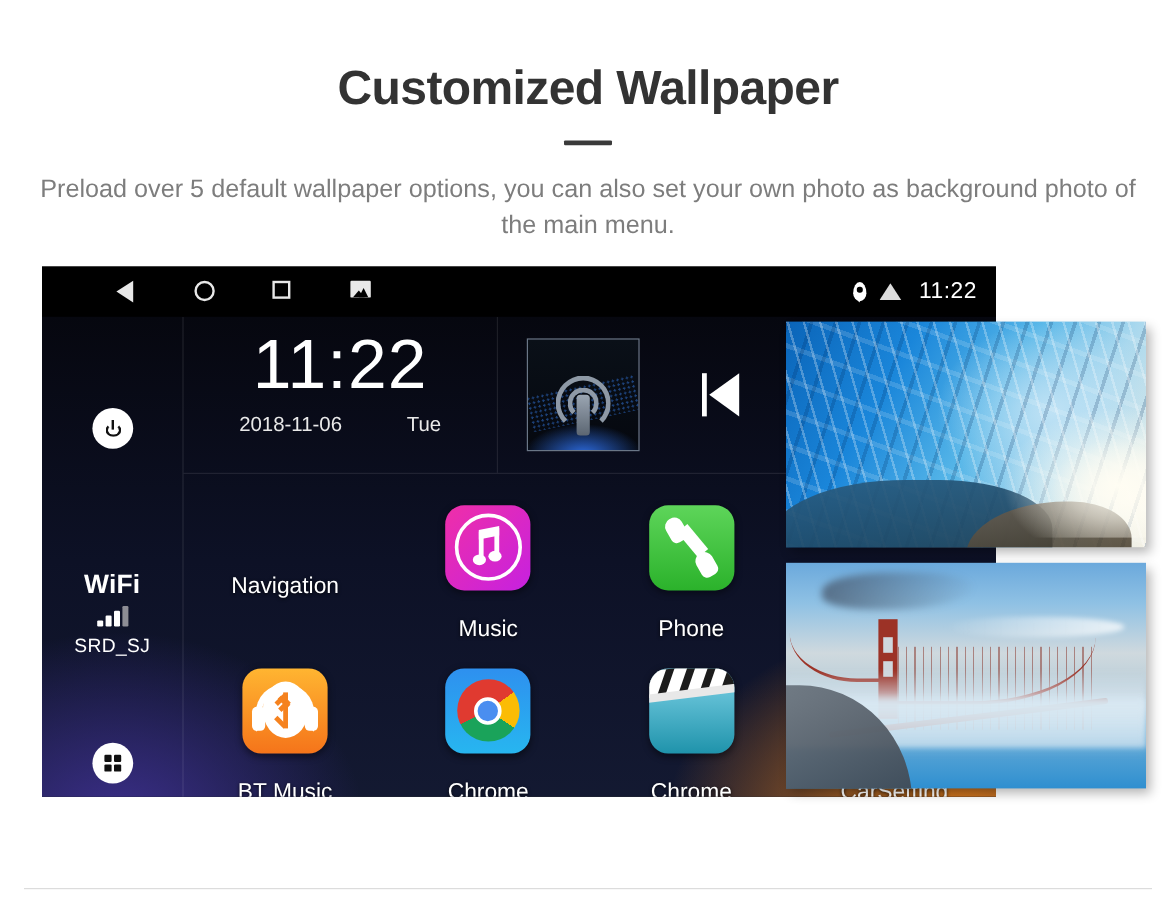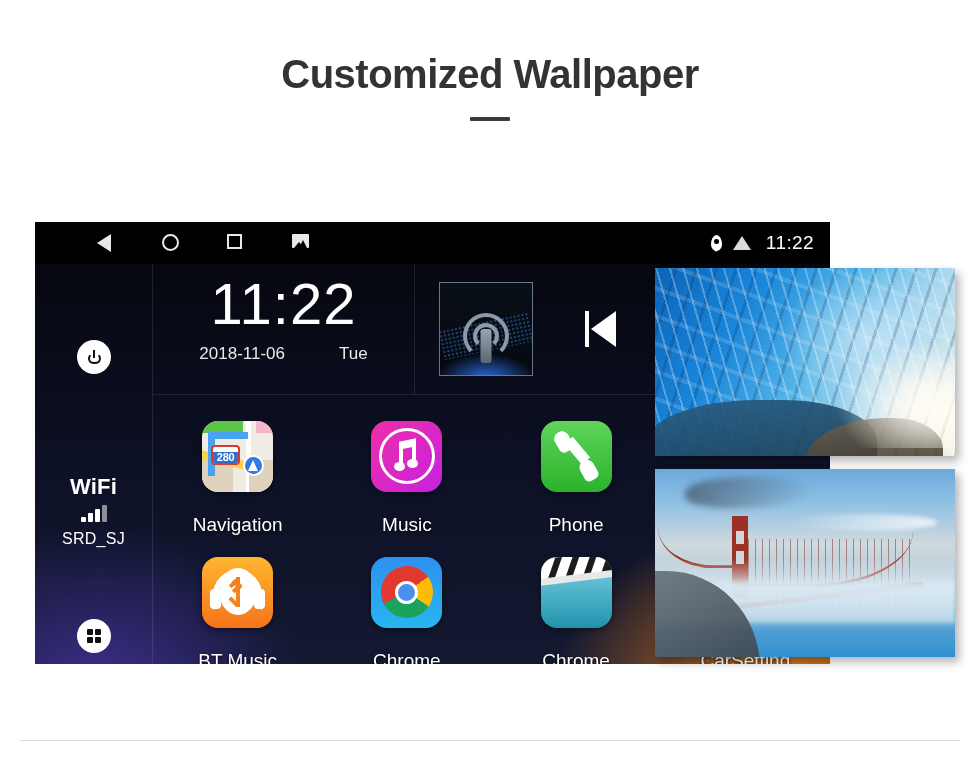--- a/index.html
+++ b/index.html
@@ -836,20 +836,21 @@
     height: 1px;
     background: #dcdcdc;
   }
 </style>
 </head>
 <body>
 
 <div class="page-header">
   <div class="page-title">Customized Wallpaper</div>
   <div class="title-rule"></div>
+  <div class="page-subtitle">Preload over 5 default wallpaper options, you can also set your own photo as background photo of the main menu.</div>
 </div>
 
 <div class="stage">
 
   <div class="device">
 
     <div class="statusbar">
       <div class="navbtns">
         <div class="nav-ico">
             <div class="nav-back"></div>
@@ -920,34 +921,20 @@
             <div class="prev-bar"></div>
               <div class="prev-tri"></div>
           </div>
           <div class="media-letter">B</div>
         </div>
       </div>
 
       <div class="appgrid">
 
         <div class="app">
-          <div class="app-ico ico-maps">
-            <div class="m-green"></div>
-              <div class="m-pink"></div>
-            <div class="m-whiteline"></div>
-            <div class="m-tan1"></div>
-              <div class="m-tan2"></div>
-            <div class="m-yellow"></div>
-            <div class="m-blueroad"></div>
-              <div class="m-blueroad2"></div>
-            <div class="m-shield">
-                <span>280</span>
-              </div>
-            <div class="m-puck"></div>
-          </div>
           <div class="app-label">Navigation</div>
         </div>
 
         <div class="app">
           <div class="app-ico ico-music">
             <div class="ring"></div>
             <div class="note-flag"></div>
             <div class="note-bar"></div>
               <div class="note-bar2"></div>
             <div class="note-d1"></div>

